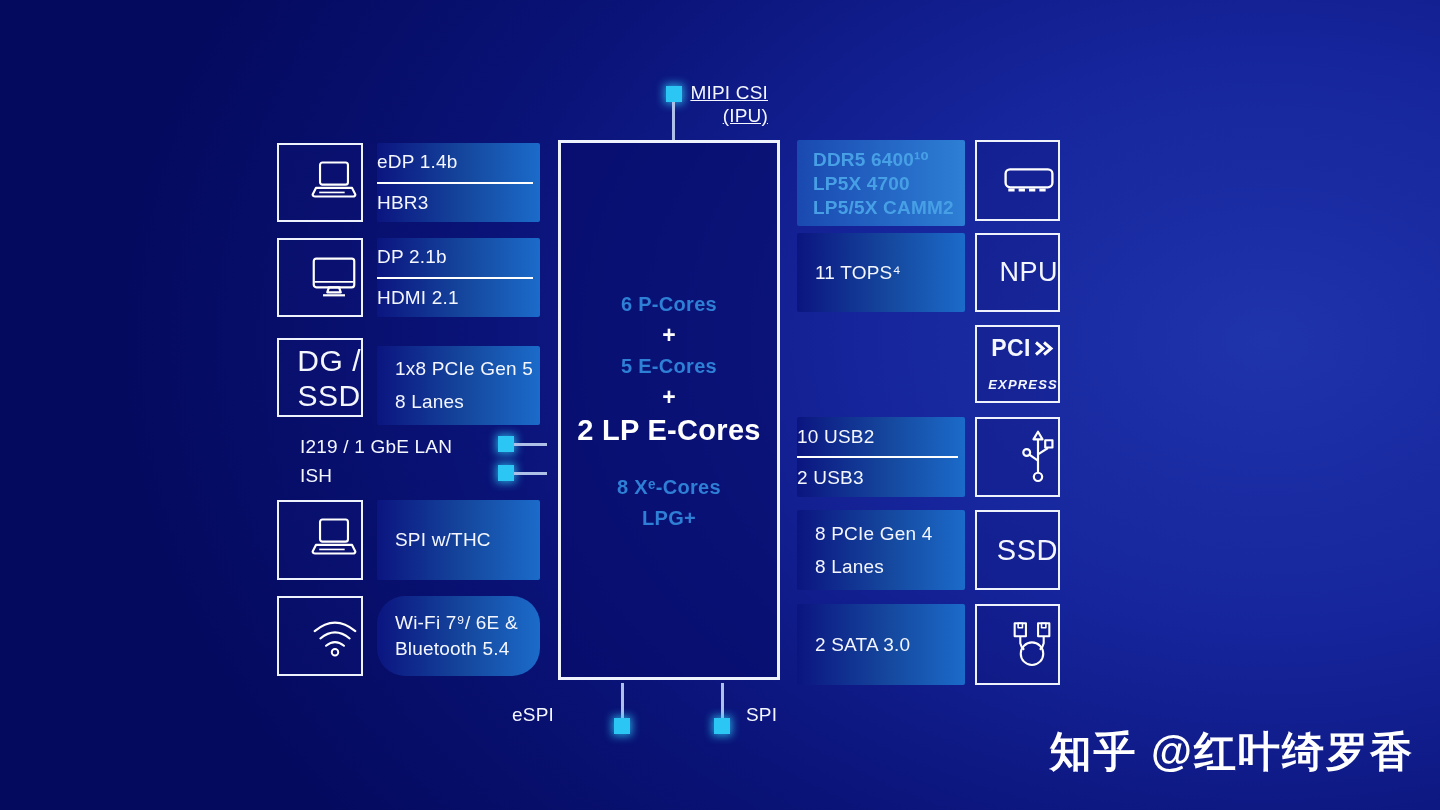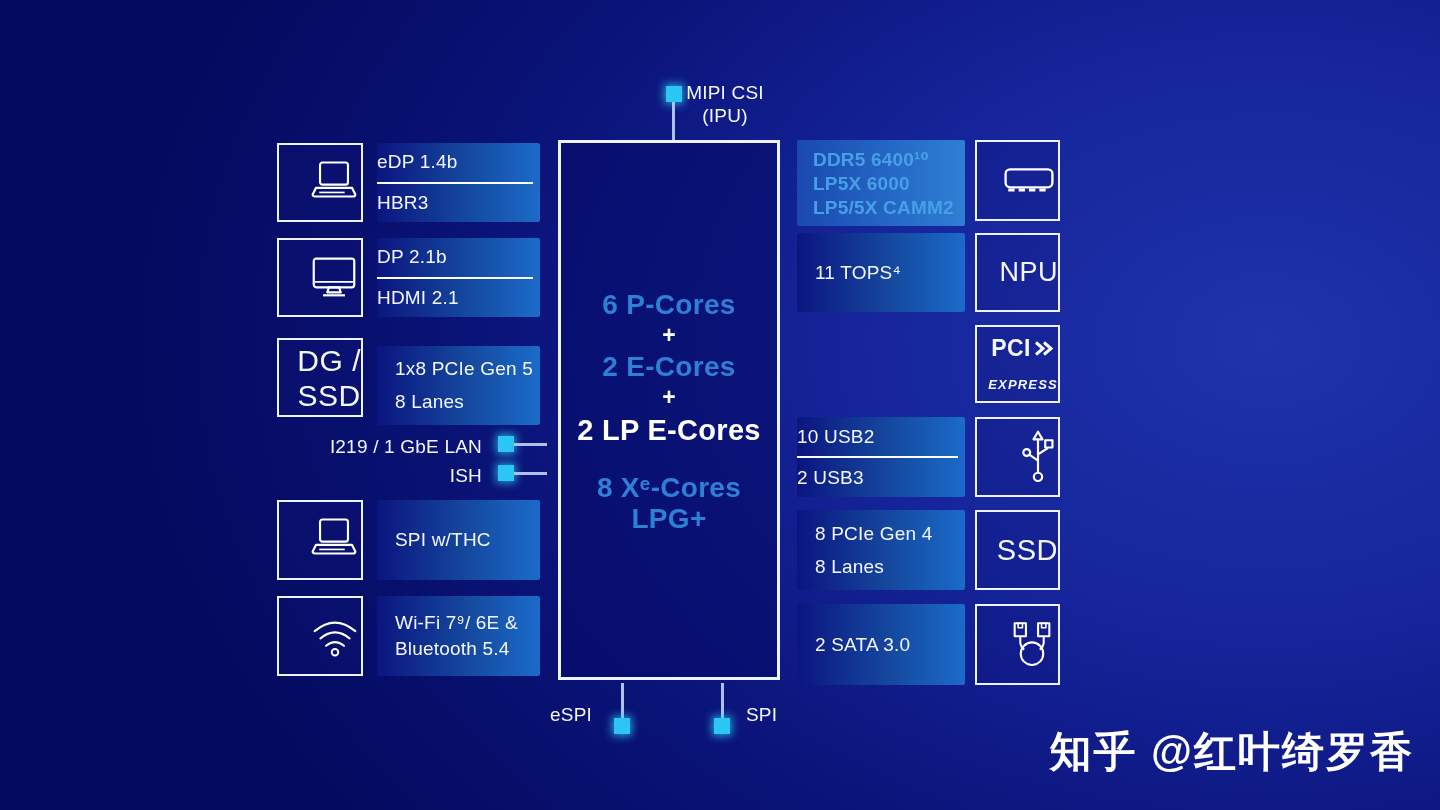--- a/index.html
+++ b/index.html
@@ -8,49 +8,49 @@
     font-family:"Liberation Sans","DejaVu Sans",sans-serif;color:#f4f7ff;
     background:
       radial-gradient(1150px 820px at 88% 42%, #1f33aa 0%, #16259c 35%, #0a1378 68%, #040a5e 100%);
   }
   
   .node{position:absolute;width:16px;height:16px;background:#2bc6f4;
         box-shadow:0 0 9px 2px rgba(45,200,245,.75);}
   .vline{position:absolute;width:2.5px;background:#aebfe8;}
   .hline{position:absolute;height:2.5px;background:#aebfe8;}
   .port-label{position:absolute;font-size:19px;line-height:23px;letter-spacing:.2px;}
-  .top-port{width:86px;text-align:center;}
+  .top-port{width:86px;text-align:right;text-decoration:underline;}
   
   .soc-box{position:absolute;left:558px;top:140px;width:222px;height:540px;
            border:3px solid #eef2fc;background:rgba(7,12,105,.62);box-sizing:border-box;}
   .soc-text{position:absolute;left:558px;top:288px;width:222px;display:flex;
             flex-direction:column;align-items:center;text-align:center;}
-  .core-line{font-size:28px;line-height:33px;font-weight:600;color:#2e7fd6;letter-spacing:.3px;}
+  .core-line{font-size:20px;line-height:33px;font-weight:600;color:#2e7fd6;letter-spacing:.3px;}
   .core-line.white{color:#fff;font-size:29px;line-height:36px;}
   .plus{font-size:23px;line-height:29px;color:#fff;font-weight:600;}
   .soc-gap{height:24px;}
   
   .icon-box{position:absolute;width:86px;height:79px;border:2.5px solid #eef2fc;
             background:rgba(14,23,122,.28);box-sizing:border-box;
             display:flex;align-items:center;justify-content:flex-end;}
   .text-box-label{font-size:30px;line-height:35px;text-align:center;letter-spacing:.5px;}
   .label-box{position:absolute;width:163px;height:79px;border-radius:2px;
              background:linear-gradient(90deg,#0b1580 0%,#15489e 55%,#1b6bca 100%);
              box-sizing:border-box;font-size:19px;letter-spacing:.2px;}
   .label-box.right{width:168px;}
   .label-box.mem{background:linear-gradient(90deg,#1a49b0 0%,#2d7fd5 100%);}
   .two-cell{display:flex;flex-direction:column;}
   .two-cell .cell{flex:1;display:flex;align-items:center;}
   .cell-divider{height:2px;background:#fff;margin-right:7px;}
   .two-line{display:flex;flex-direction:column;justify-content:center;gap:11px;padding-left:18px;}
-  .two-line.tight{gap:4px;}
+  .two-line.tight{gap:4px;border-radius:28px;}
   .one-line{display:flex;align-items:center;padding-left:18px;}
   .mem-lines{display:flex;flex-direction:column;justify-content:center;gap:2px;
              padding-left:16px;color:#47a0e6;font-weight:600;}
-  .right-align{text-align:right;}
+  .right-align{}
   
   .pcie-logo{display:flex;flex-direction:column;align-items:center;line-height:1;}
   .pcie-top{display:flex;align-items:center;gap:2px;font-size:23px;font-weight:600;letter-spacing:.5px;}
   .pcie-bottom{font-size:13px;font-style:italic;font-weight:700;letter-spacing:1.2px;margin-top:18px;}
   .watermark{position:absolute;right:26px;top:724px;font-size:42px;font-weight:600;
              color:#fff;letter-spacing:2px;white-space:nowrap;}
   svg{display:block;}
 </style>
 </head>
 <body>
@@ -61,21 +61,21 @@
   <div class="vline" style="left:672px;top:102px;height:39px"></div>
   <div class="port-label top-port" style="left:682px;top:81px">
     <div>MIPI CSI</div>
     <div>(IPU)</div>
   </div>
 
   <div class="soc-box"></div>
   <div class="soc-text">
     <div class="core-line">6 P-Cores</div>
     <div class="plus">+</div>
-    <div class="core-line">2 E-Cores</div>
+    <div class="core-line">5 E-Cores</div>
     <div class="plus">+</div>
     <div class="core-line white">2 LP E-Cores</div>
     <div class="soc-gap"></div>
     <div class="core-line" style="line-height:31px">8 Xᵉ-Cores</div>
     <div class="core-line" style="line-height:31px">LPG+</div>
   </div>
 
   <div class="icon-box" style="left:277px;top:143px">
     <span>
       <svg width="54" height="46" viewBox="0 0 64 56" fill="none" stroke="#fff" stroke-width="2.6" stroke-linejoin="round">
@@ -148,21 +148,21 @@
       </svg>
     </span>
   </div>
   <div class="label-box two-line tight" style="left:377px;top:596px;height:80px">
     <div>Wi-Fi 7⁹/ 6E &amp;</div>
     <div>Bluetooth 5.4</div>
   </div>
 
   <div class="label-box right mem mem-lines" style="left:797px;top:140px;height:86px">
     <div>DDR5 6400¹⁰</div>
-    <div>LP5X 6000</div>
+    <div>LP5X 4700</div>
     <div>LP5/5X CAMM2</div>
   </div>
   <div class="icon-box" style="left:975px;top:140px;width:85px;height:81px">
     <span>
       <svg width="58" height="36" viewBox="0 0 64 40" fill="none" stroke="#fff" stroke-width="2.6">
         <rect x="6" y="7" width="52" height="20" rx="5"></rect>
         <line x1="9" y1="30" x2="55" y2="30" stroke-width="3.2" stroke-dasharray="7 4.5"></line>
       </svg>
     </span>
   </div>

